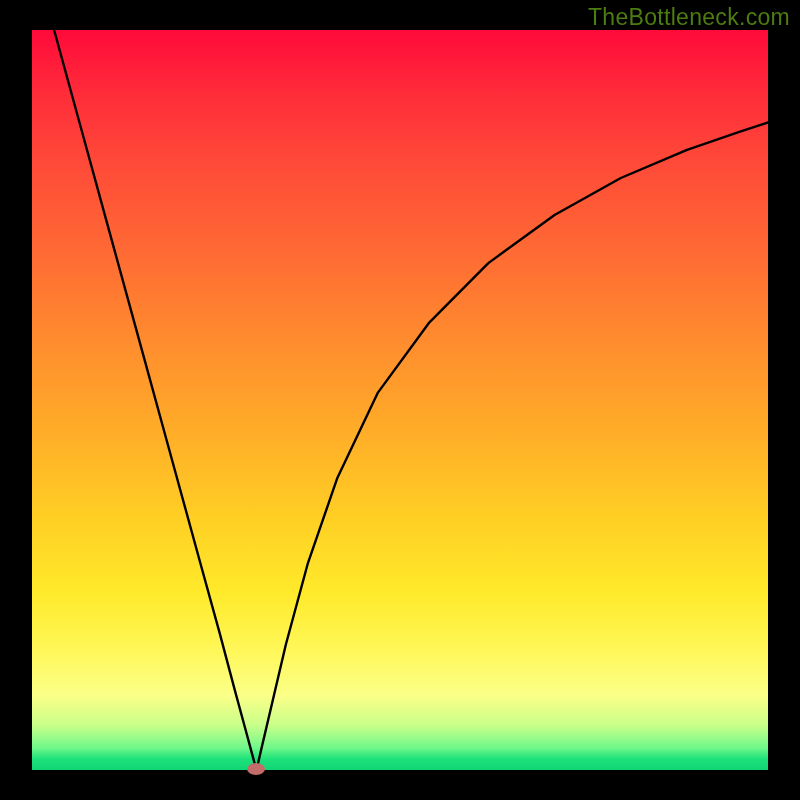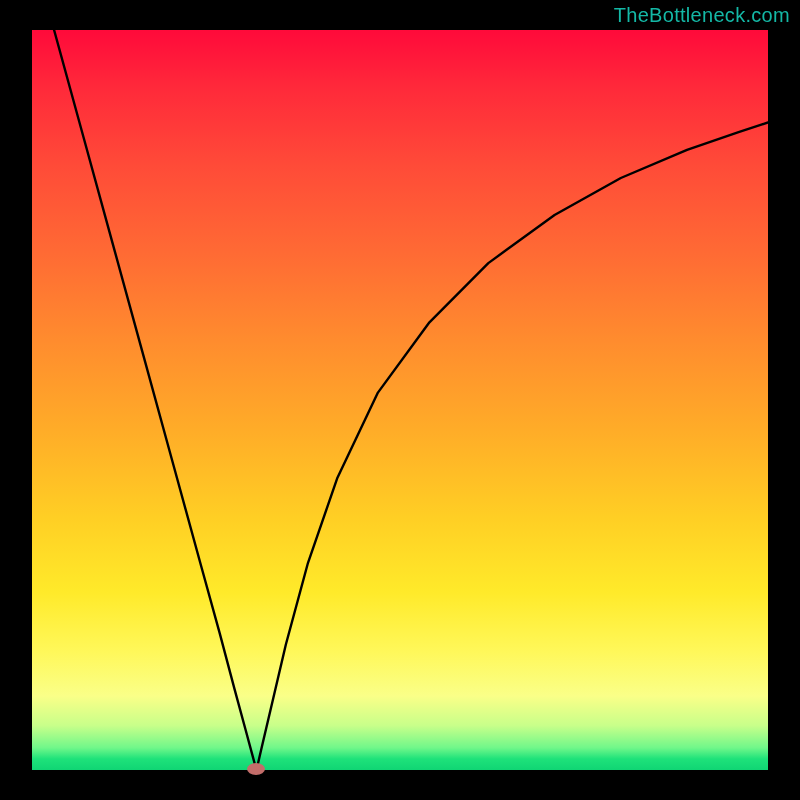--- a/index.html
+++ b/index.html
@@ -46,22 +46,22 @@
     left: 0;
     top: 0;
     width: 736px;
     height: 740px;
   }
   .watermark {
     position: absolute;
     top: 4px;
     right: 10px;
     font-family: Arial, Helvetica, sans-serif;
-    font-size: 20px;
-    color: #14b8a6;
+    font-size: 23px;
+    color: #4d7c0f;
     letter-spacing: 0.3px;
   }
   .marker {
     position: absolute;
     width: 18px;
     height: 12px;
     border-radius: 50% / 50%;
     background: #c36d6a;
   }
 </style>

